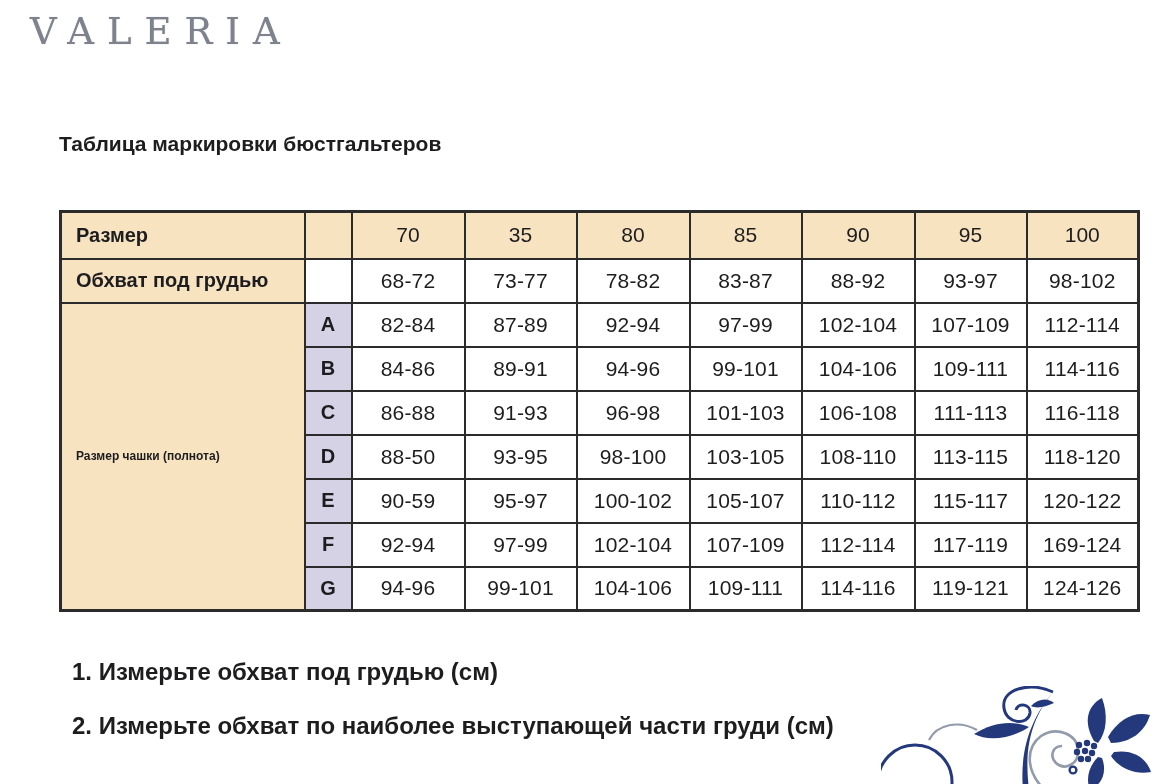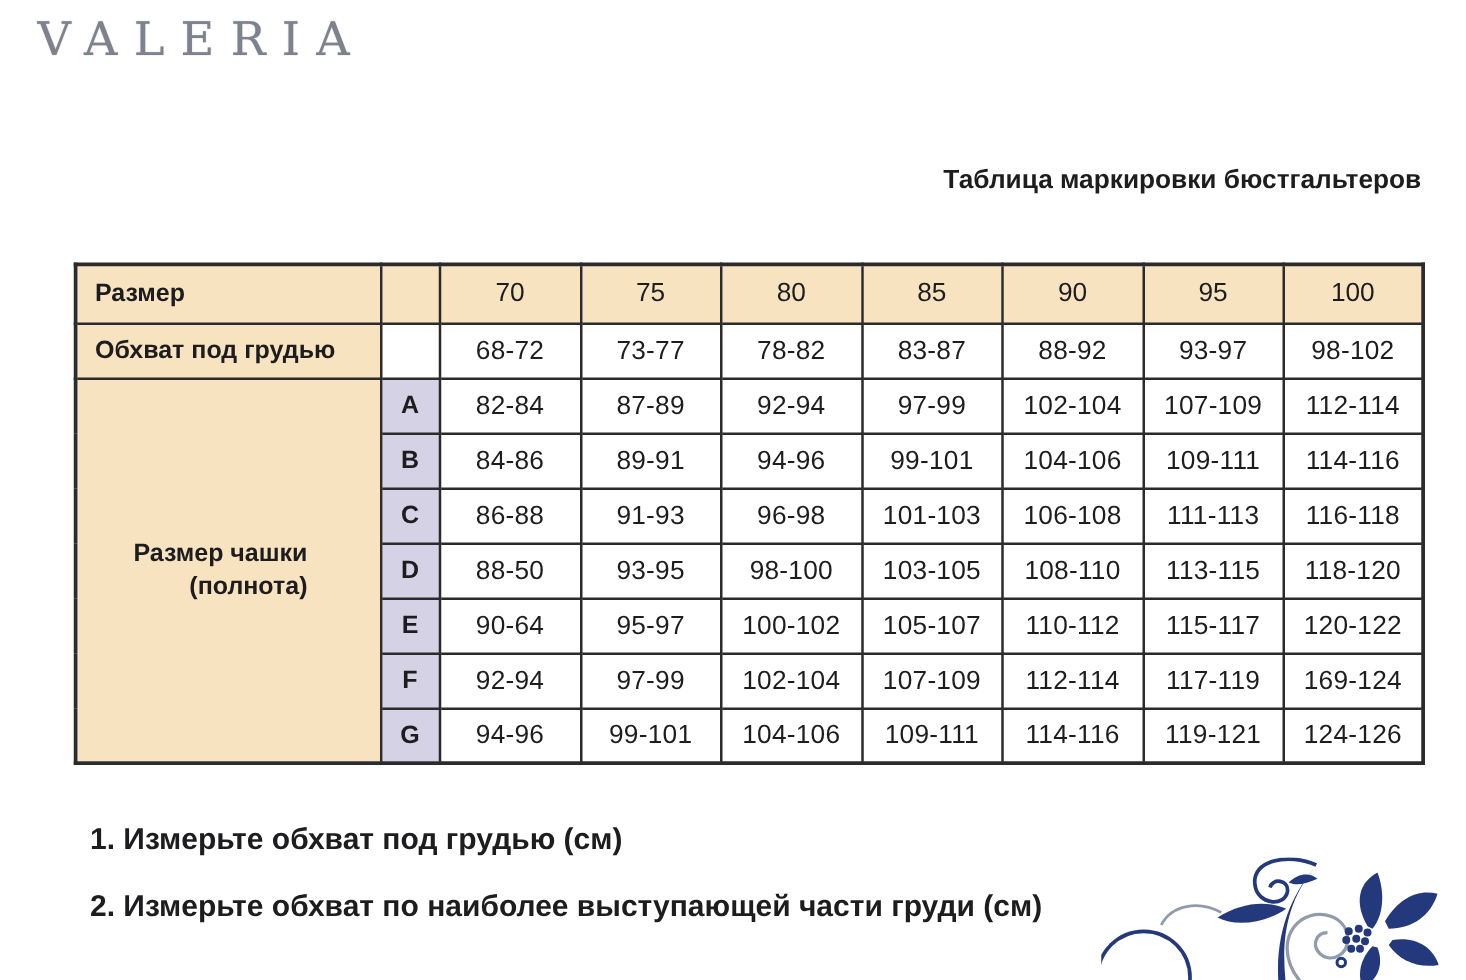--- a/index.html
+++ b/index.html
@@ -25,21 +25,21 @@
     position:absolute;left:30px;top:12px;
     font-family:"DejaVu Serif", serif;
     font-size:37px;line-height:40px;
     letter-spacing:13px;
     color:var(--logo);
     font-weight:400;
     text-shadow:0 0 1px #a9adb6;
   }
   .title{
     position:absolute;left:59px;top:132px;width:1078px;
-    text-align:right;
+    text-align:left;
     font-size:21px;font-weight:bold;color:var(--text);
   }
   .size-table{
     position:absolute;left:59px;top:210px;
     border-collapse:collapse;
     table-layout:fixed;
     width:1078px;
     border:3px solid var(--border);
   }
   .size-table td{
@@ -66,25 +66,25 @@
     font-weight:normal;
   }
   td.cup-cell{
     background:var(--cup-bg);
     font-weight:bold;
     font-size:20px;
   }
   td.blank-white{background:#fff;}
   td.cup-span-cell{
     background:var(--header-bg);
-    text-align:right;
+    text-align:left;
     vertical-align:middle;
     padding-left:14px;
     font-weight:bold;
-    font-size:20px;
+    font-size:12px;
     line-height:26px;
   }
   td.cup-span-cell .wrap{width:170px;}
   td.range-cell{font-weight:400;font-size:21px;letter-spacing:0.2px;}
   .notes{
     position:absolute;left:72px;top:658px;
     font-size:24px;font-weight:bold;color:var(--text);
   }
   .notes .note{margin:0 0 26px 0;}
   .ornament{
@@ -111,21 +111,21 @@
       <col style="width:112px">
         <col style="width:113px">
         <col style="width:112px">
         <col style="width:112px">
     </colgroup>
     <tbody>
         <tr class="row-size">
       <td class="label-cell">Размер</td>
       <td class="head-cell"></td>
       <td class="head-cell">70</td>
-      <td class="head-cell">75</td>
+      <td class="head-cell">35</td>
       <td class="head-cell">80</td>
       <td class="head-cell">85</td>
       <td class="head-cell">90</td>
       <td class="head-cell">95</td>
       <td class="head-cell">100</td>
     </tr>
     <tr>
       <td class="label-cell">Обхват под грудью</td>
       <td class="blank-white"></td>
       <td class="range-cell">68-72</td>
@@ -174,21 +174,21 @@
       <td class="range-cell">88-50</td>
       <td class="range-cell">93-95</td>
       <td class="range-cell">98-100</td>
       <td class="range-cell">103-105</td>
       <td class="range-cell">108-110</td>
       <td class="range-cell">113-115</td>
       <td class="range-cell">118-120</td>
     </tr>
     <tr>
       <td class="cup-cell">E</td>
-      <td class="range-cell">90-64</td>
+      <td class="range-cell">90-59</td>
       <td class="range-cell">95-97</td>
       <td class="range-cell">100-102</td>
       <td class="range-cell">105-107</td>
       <td class="range-cell">110-112</td>
       <td class="range-cell">115-117</td>
       <td class="range-cell">120-122</td>
     </tr>
     <tr>
       <td class="cup-cell">F</td>
       <td class="range-cell">92-94</td>

